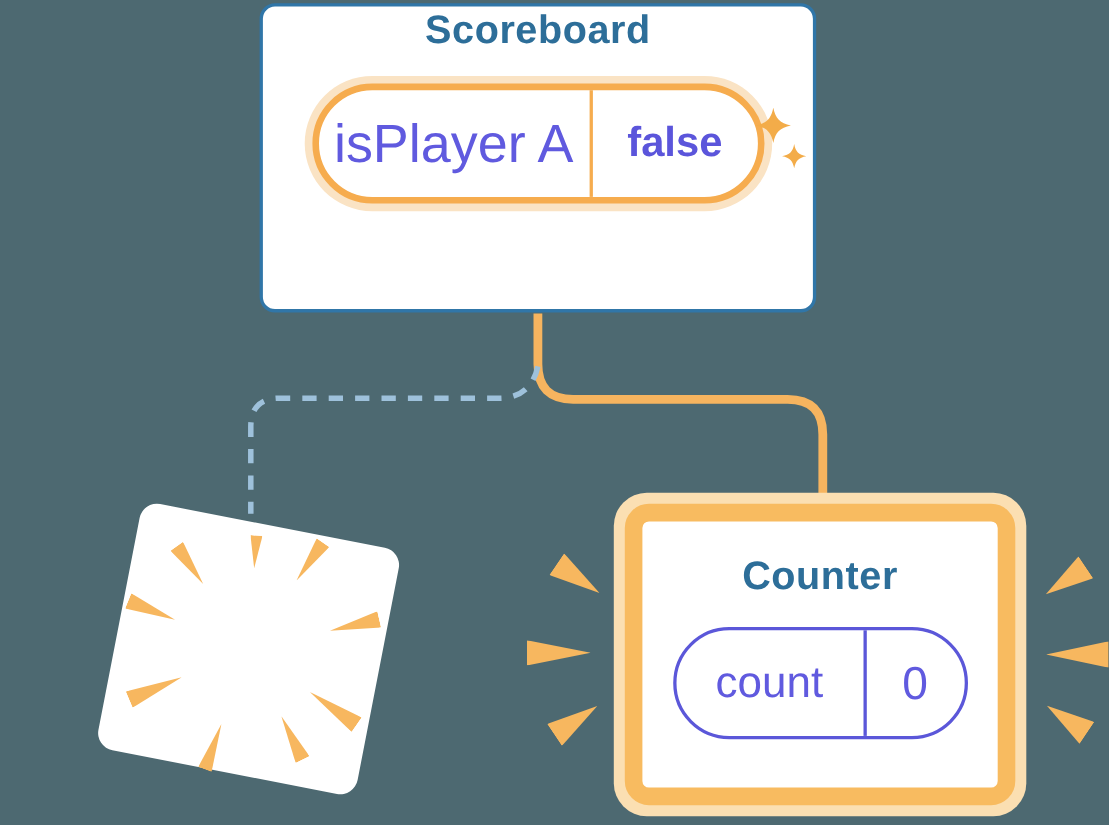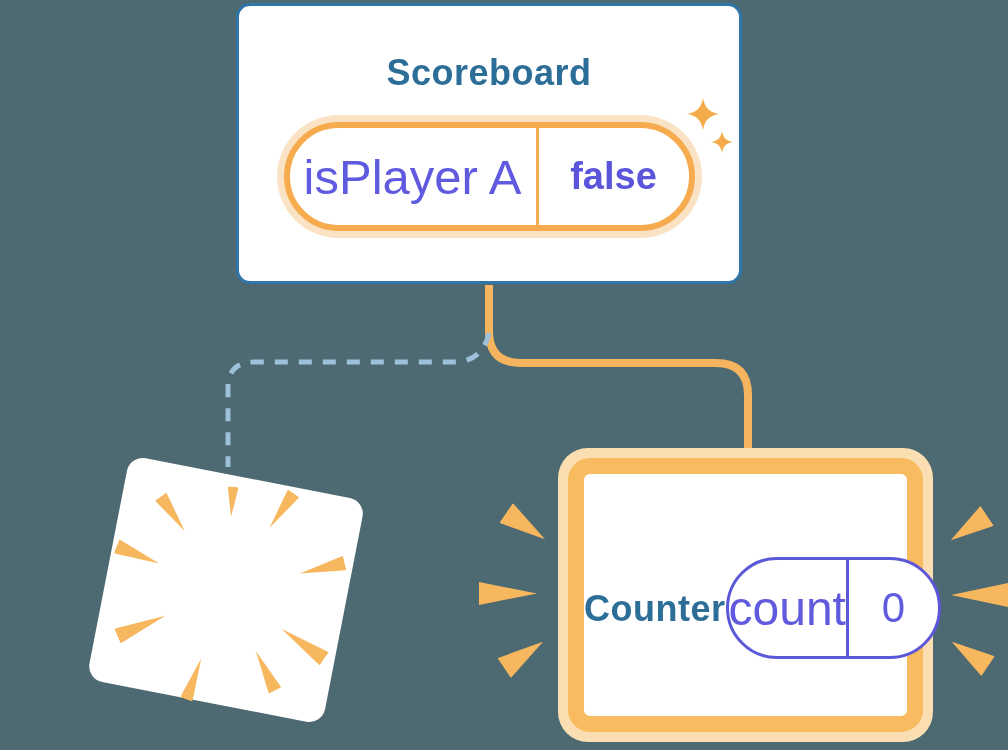--- a/index.html
+++ b/index.html
@@ -30,21 +30,21 @@
 
   
   .scoreboard-card{
     position:absolute;left:236px;top:3px;width:506px;height:281px;
     background:#ffffff;border:3px solid var(--card-border-blue);
     border-radius:14px;z-index:2;
     display:flex;flex-direction:column;align-items:center;
   }
   .card-title{
     font-size:36px;font-weight:700;color:var(--heading-teal);
-    margin-top:46px;letter-spacing:0.5px;
+    letter-spacing:0.5px;
   }
   .state-pill-halo{
     margin-top:21px;
     background:var(--accent-orange-light);
     border-radius:999px;padding:7px;
   }
   .state-pill{
     border:6px solid var(--accent-orange);
     border-radius:999px;background:#fff;
     display:flex;align-items:stretch;height:109px;width:411px;
@@ -76,33 +76,33 @@
   
   .counter-card{
     position:absolute;left:558px;top:448px;width:375px;height:294px;
     background:var(--counter-border-peach);
     border-radius:30px;padding:10px;z-index:2;
   }
   .counter-inner{
     width:100%;height:100%;
     border:16px solid var(--counter-border-orange);
     border-radius:22px;background:#fff;
-    display:flex;align-items:center;
+    display:flex;flex-direction:column;align-items:center;
   }
   .counter-inner .card-title{margin-top:28px;}
   .count-pill{
     margin-top:26px;
     width:268px;height:102px;
     border:3px solid var(--pill-border-purple);
     border-radius:999px;background:#fff;
     display:flex;align-items:stretch;
   }
   .count-pill .pill-name{
     flex:1;display:flex;align-items:center;justify-content:center;
-    font-size:48px;color:var(--state-purple);
+    font-size:40px;color:var(--state-purple);
   }
   .count-pill .pill-value{
     width:92px;display:flex;align-items:center;justify-content:center;
     border-left:3px solid var(--pill-border-purple);
     font-size:42px;color:var(--state-purple);
   }
 
   
   .spark{position:absolute;background:var(--burst-orange);z-index:1;}
   .spark.apex-right{clip-path:polygon(0 0,100% 50%,0 100%);}

